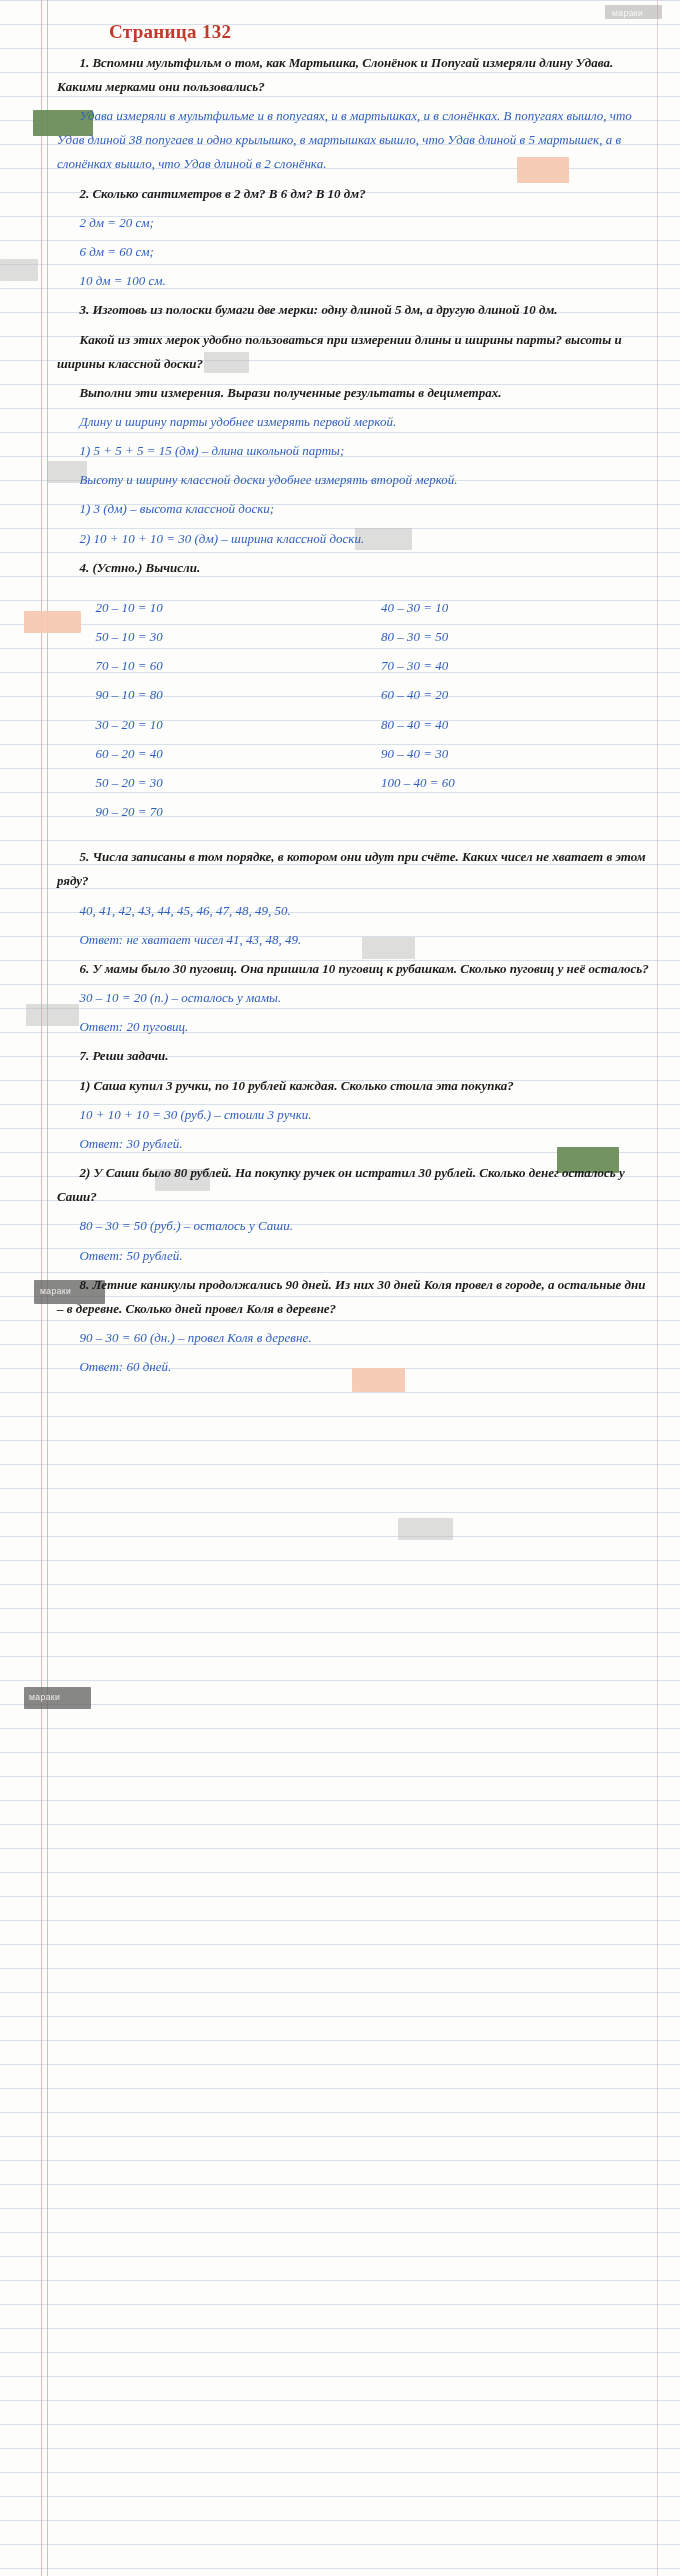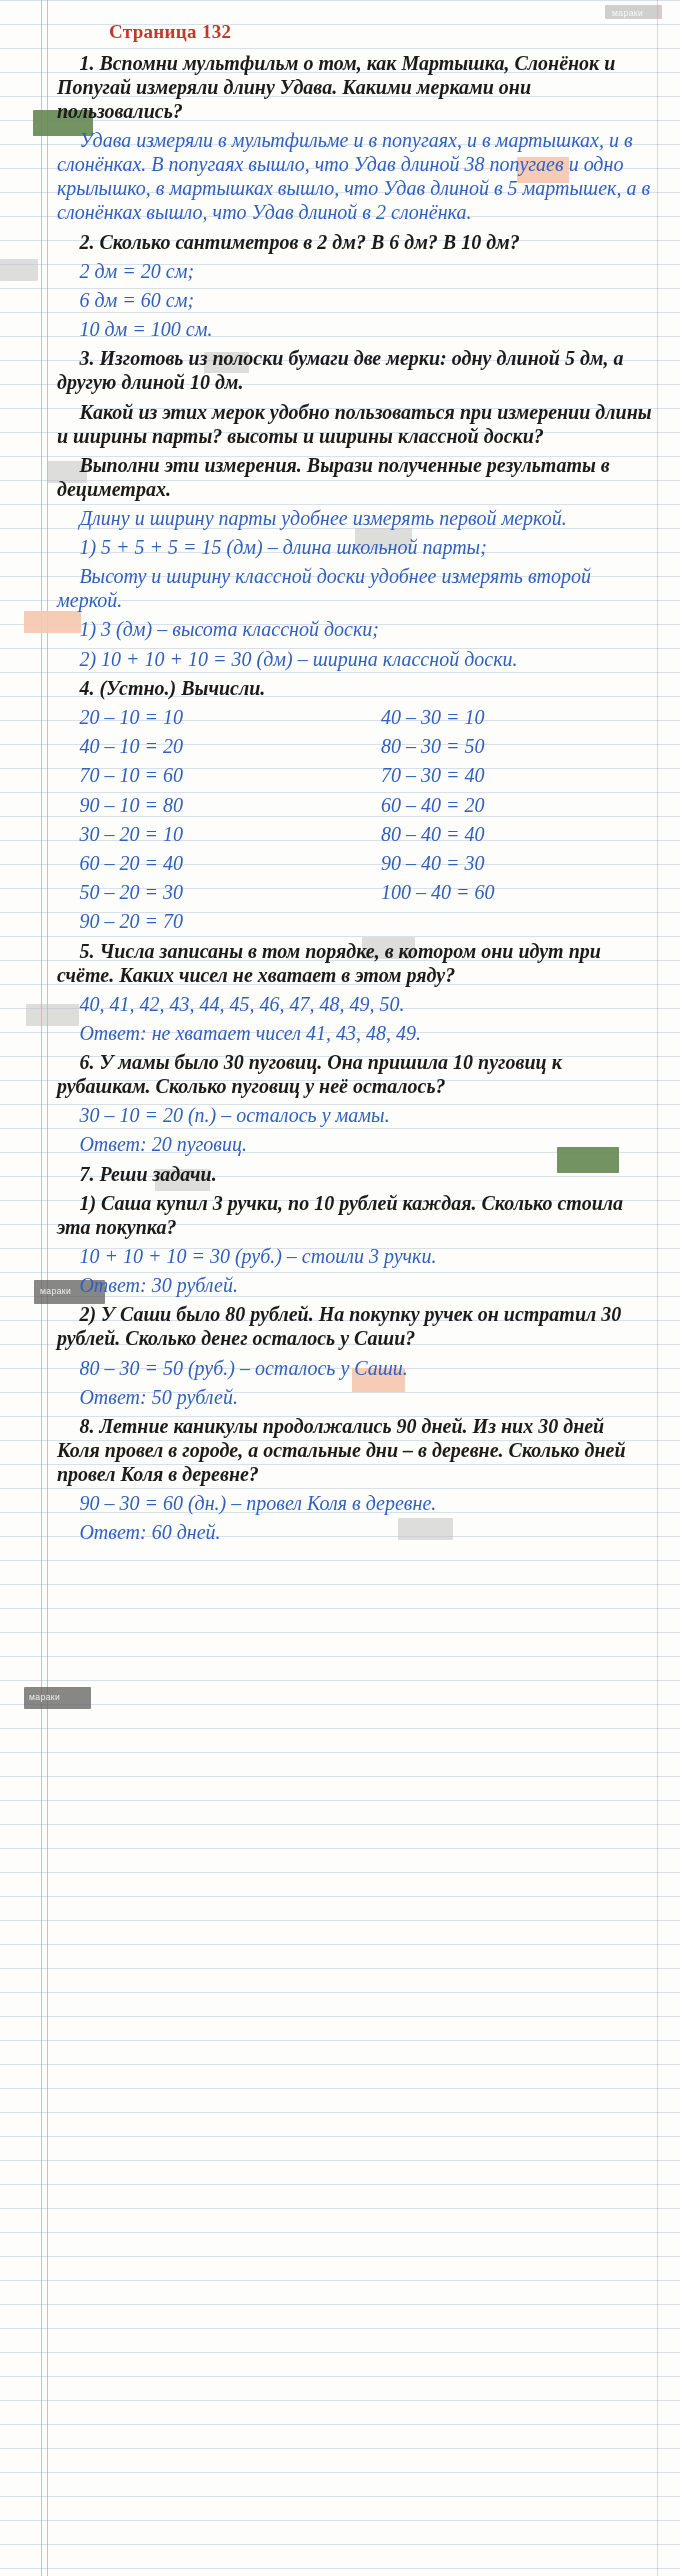--- a/index.html
+++ b/index.html
@@ -50,38 +50,38 @@
     font-weight: bold;
     font-size: 19px;
     letter-spacing: 0.3px;
     margin: 12px 0 8.6px 52px;
     font-family: "Liberation Serif", serif;
   }
 
   p {
     margin: 0 0 5.2px 0;
     line-height: 24px;
-    font-size: 20px;
+    font-size: 13px;
   }
   .task {
     color: #1b1b1b;
     font-style: italic;
     font-weight: 600;
     text-indent: 22.4px;
   }
   .answer {
     color: #2f5fbf;
     font-style: italic;
     text-indent: 22.4px;
   }
 
   .cols {
     display: flex;
     gap: 8px;
-    margin: 0;
+    margin: 16px;
   }
   .col {
     width: 50%;
   }
   .col .answer {
     text-indent: 22.4px;
   }
 
   
   .blk {
@@ -149,21 +149,21 @@
     <p class="answer">Длину и ширину парты удобнее измерять первой меркой.</p>
     <p class="answer">1) 5 + 5 + 5 = 15 (дм) – длина школьной парты;</p>
     <p class="answer">Высоту и ширину классной доски удобнее измерять второй меркой.</p>
     <p class="answer">1) 3 (дм) – высота классной доски;</p>
     <p class="answer">2) 10 + 10 + 10 = 30 (дм) – ширина классной доски.</p>
 
     <p class="task">4. (Устно.) Вычисли.</p>
     <div class="cols">
       <div class="col">
         <p class="answer">20 – 10 = 10</p>
-        <p class="answer">40 – 10 = 20</p>
+        <p class="answer">50 – 10 = 30</p>
         <p class="answer">70 – 10 = 60</p>
         <p class="answer">90 – 10 = 80</p>
         <p class="answer">30 – 20 = 10</p>
         <p class="answer">60 – 20 = 40</p>
         <p class="answer">50 – 20 = 30</p>
         <p class="answer">90 – 20 = 70</p>
       </div>
       <div class="col">
         <p class="answer">40 – 30 = 10</p>
         <p class="answer">80 – 30 = 50</p>

